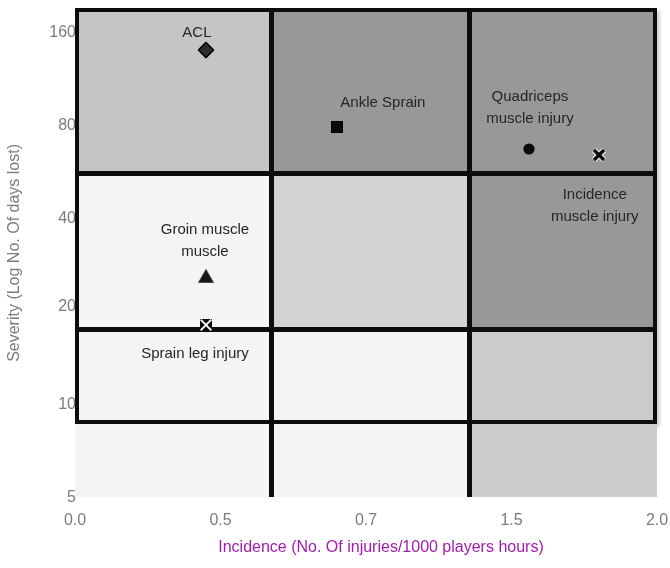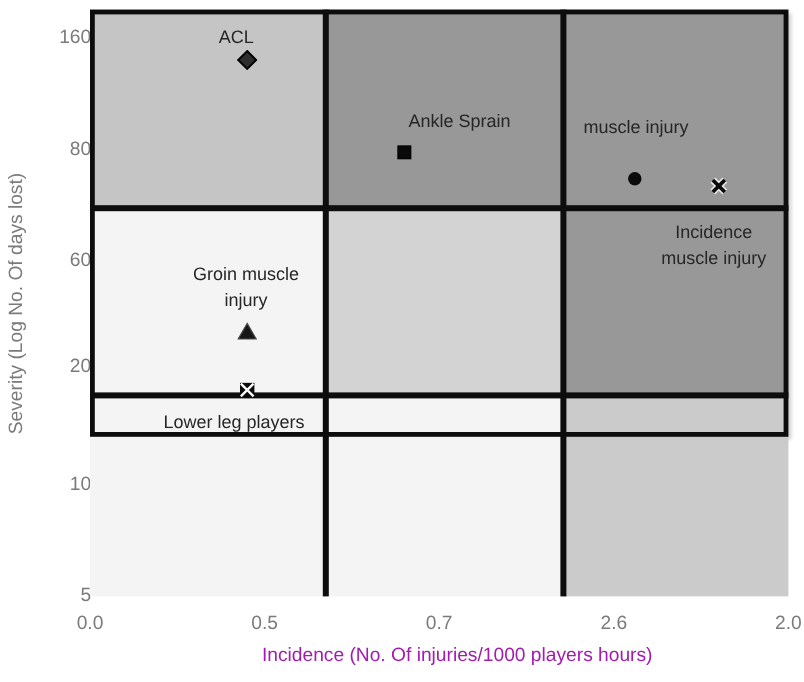--- a/index.html
+++ b/index.html
@@ -13,21 +13,21 @@
     width: 670px;
     height: 568px;
     background: #ffffff;
     overflow: hidden;
   }
   .plot-area {
     position: absolute;
     left: 75px;
     top: 8px;
     width: 582px;
-    height: 356px;
+    height: 416px;
     box-shadow: 3px 3px 3px rgba(0,0,0,0.18);
   }
   .cells-layer, .grid-layer, .anno-layer, .marker-layer {
     position: absolute;
     inset: 0;
   }
   .grid-cell { position: absolute; }
   .grid-line { position: absolute; }
   .plot-border {
     position: absolute;
@@ -113,21 +113,21 @@
 
 <div class="canvas">
 
   <div class="y-axis-title">
     <span>Severity (Log No. Of days lost)</span>
   </div>
 
   <div class="y-tick-labels">
       <div class="y-tick" style="top: 24.4391px;">160</div>
       <div class="y-tick" style="top: 117.351px;">80</div>
-      <div class="y-tick" style="top: 210.263px;">60</div>
+      <div class="y-tick" style="top: 210.263px;">40</div>
       <div class="y-tick" style="top: 298px;">20</div>
       <div class="y-tick" style="top: 396.088px;">10</div>
       <div class="y-tick" style="top: 489px;">5</div>
     </div>
 
   <div class="plot-area">
     <div class="cells-layer">
         <div class="grid-cell" style="left: 0px; top: 0px; width: 196.134px; height: 165.161px; background: rgb(197, 197, 197);"></div>
         <div class="grid-cell" style="left: 196.134px; top: 0px; width: 197.88px; height: 165.161px; background: rgb(152, 152, 152);"></div>
         <div class="grid-cell" style="left: 394.014px; top: 0px; width: 187.986px; height: 165.161px; background: rgb(152, 152, 152);"></div>
@@ -146,32 +146,33 @@
       </div>
     <div class="plot-border"></div>
     <div class="anno-layer">
         <div class="data-label" style="left: 121.95px; top: 24.3382px;">
           <div>ACL</div>
         </div>
         <div class="data-label" style="left: 263.9px; top: 94.0374px; margin-left: 44px;">
           <div>Ankle Sprain</div>
         </div>
         <div class="data-label" style="left: 454.96px; top: 99.1218px;">
+          <div>Quadriceps</div>
           <div>muscle injury</div>
         </div>
         <div class="data-label" style="left: 519.8px; top: 197.262px;">
           <div>Incidence</div>
           <div>muscle injury</div>
         </div>
         <div class="data-label" style="left: 129.95px; top: 232.007px;">
           <div>Groin muscle</div>
-          <div>injury</div>
+          <div>muscle</div>
         </div>
         <div class="data-label" style="left: 119.95px; top: 345.299px;">
-          <div>Lower leg players</div>
+          <div>Sprain leg injury</div>
         </div>
       </div>
     <div class="marker-layer">
         <div class="data-marker" style="left: 130.95px; top: 42.3382px;"><svg width="17" height="17" viewBox="0 0 17 17">
             <polygon points="8.5,1 16,8.5 8.5,16 1,8.5" fill="#2e2e2e" stroke="#000" stroke-width="1.6"></polygon>
           </svg></div>
         <div class="data-marker" style="left: 261.9px; top: 119.037px;"><svg width="12" height="12" viewBox="0 0 12 12">
             <rect x="0.5" y="0.5" width="11" height="11" fill="#0a0a0a" stroke="#000"></rect>
           </svg></div>
         <div class="data-marker" style="left: 453.96px; top: 141.122px;"><svg width="13" height="13" viewBox="0 0 13 13">
@@ -194,19 +195,19 @@
             <rect x="0.5" y="0.5" width="12" height="12" fill="#0a0a0a"></rect>
             <path d="M1.2,1.2 L11.8,11.8 M11.8,1.2 L1.2,11.8" stroke="#ffffff" stroke-width="1.9"></path>
           </svg></div>
       </div>
   </div>
 
   <div class="x-tick-labels">
       <div class="x-tick" style="left: 0px;">0.0</div>
       <div class="x-tick" style="left: 145.5px;">0.5</div>
       <div class="x-tick" style="left: 291px;">0.7</div>
-      <div class="x-tick" style="left: 436.5px;">2.6</div>
+      <div class="x-tick" style="left: 436.5px;">1.5</div>
       <div class="x-tick" style="left: 582px;">2.0</div>
     </div>
 
   <div class="x-axis-title">Incidence (No. Of injuries/1000 players hours)</div>
 
 </div>
 
 </body></html>

